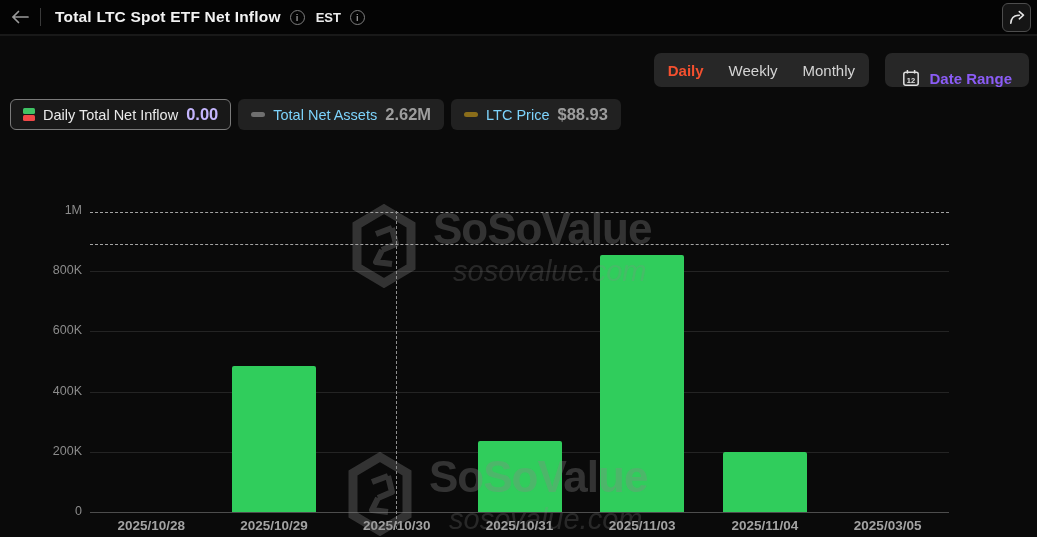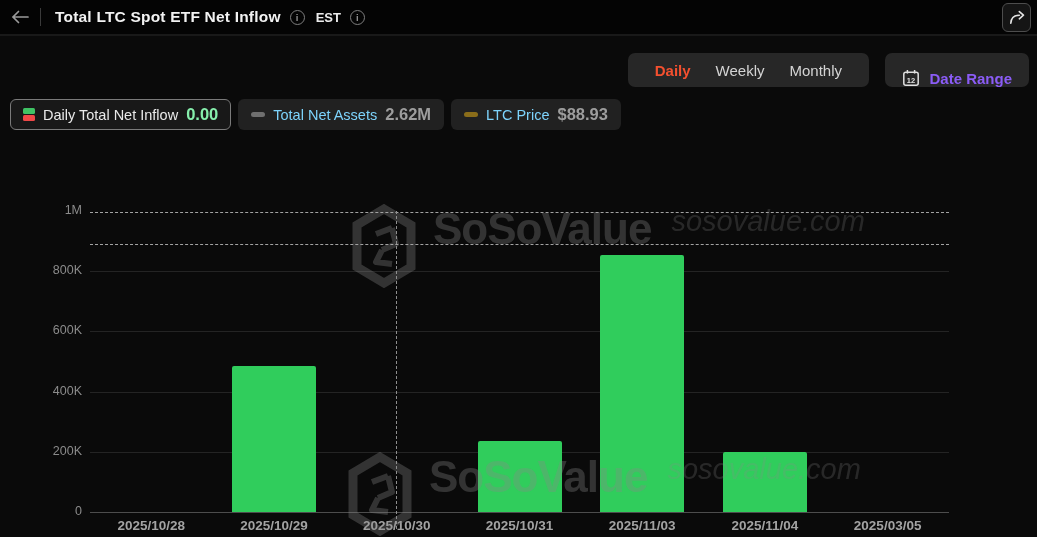--- a/index.html
+++ b/index.html
@@ -10,51 +10,51 @@
   .header{position:absolute;left:0;top:0;width:100%;height:36px;background:#040404;border-bottom:2px solid #191919;display:flex;align-items:center;}
   .back-btn{width:40px;height:32px;display:flex;align-items:center;justify-content:center;cursor:pointer;}
   .hdivider{width:1px;height:18px;background:#3a3a3a;}
   .page-title{margin:0 0 0 14px;font-size:15.5px;font-weight:700;color:#f2f2f2;letter-spacing:.2px;}
   .info-icon{display:inline-flex;align-items:center;justify-content:center;width:15px;height:15px;border:1.2px solid #7e7e7e;border-radius:50%;margin-left:9px;color:#8f8f8f;font-size:9.5px;font-weight:700;}
   .info-icon::after{content:"i";}
   .tz-label{margin-left:11px;font-size:13px;font-weight:600;color:#ececec;}
   .share-btn{position:absolute;right:6px;top:3px;width:29px;height:29px;background:#151515;border:1.5px solid #4d4d4d;border-radius:6px;display:flex;align-items:center;justify-content:center;cursor:pointer;padding:0;}
 
   
-  .tabs{position:absolute;top:53px;right:168px;height:34px;background:#272727;border-radius:7px;display:flex;align-items:center;padding:0 27px;gap:25px;}
+  .tabs{position:absolute;top:53px;right:168px;height:34px;background:#272727;border-radius:7px;display:flex;align-items:center;padding:0 14px;gap:25px;}
   .tab{font-size:15px;font-weight:500;color:#d4d4d4;cursor:pointer;}
   .tab.active{color:#f4502f;font-weight:700;}
   .daterange-btn{position:absolute;top:53px;right:8px;height:34px;background:#272727;border:none;border-radius:7px;display:flex;align-items:flex-end;gap:9px;padding:0 17px;cursor:pointer;}
   .daterange-btn span{font-size:15px;font-weight:700;color:#8b5cf6;}
 
   
   .legend{position:absolute;left:10px;top:99px;display:flex;gap:7px;}
   .pill{height:31px;display:flex;align-items:center;gap:8px;padding:0 12px;border-radius:6px;background:#212121;border:1px solid transparent;cursor:pointer;}
   .pill.active{background:#181818;border-color:#7a7a7a;}
   .pill .lbl{font-size:14.5px;color:#7dd3fc;white-space:nowrap;}
   .pill.active .lbl{color:#e9e9e9;}
   .pill .val{font-size:16.5px;font-weight:700;color:#9d9d9d;white-space:nowrap;}
-  .pill.active .val{color:#86efac;}
+  .pill.active .val{color:#c4b5fd;}
   .split-icon{display:flex;flex-direction:column;gap:1px;}
   .split-icon i{display:block;width:12px;height:6px;border-radius:1.5px;}
   .dash-icon{width:14px;height:5px;border-radius:2.5px;}
 
   
   .plot{position:absolute;left:90px;top:211px;width:859px;height:301px;}
   .gridline{position:absolute;left:0;right:0;height:0;border-top:1px solid #242424;}
   .gridline.zero{border-top-color:#4d4d4d;}
   .overlay-line{position:absolute;left:0;right:0;height:0;border-top:1.5px dashed #a3a3a3;z-index:3;}
   .crosshair{position:absolute;width:0;border-left:1.5px dashed #8f8f8f;z-index:3;}
   .bar{position:absolute;border-radius:2px 2px 0 0;z-index:1;}
   .ytick{position:absolute;left:0;width:82px;text-align:right;font-size:12.5px;color:#8b8b8b;}
   .xtick{position:absolute;text-align:center;font-size:13.5px;font-weight:600;color:#a3a3a3;white-space:nowrap;z-index:2;}
 
   
   .watermark{position:absolute;display:flex;align-items:flex-start;gap:17px;z-index:2;pointer-events:none;color:rgba(138,138,138,.33);}
-  .wm-texts{display:flex;flex-direction:row;}
+  .wm-texts{display:flex;flex-direction:column;}
   .wm-brand{font-size:44px;font-weight:700;letter-spacing:-1px;line-height:50px;color:rgba(138,138,138,.33);}
   .wm-domain{font-size:29px;font-style:italic;line-height:34px;color:rgba(138,138,138,.24);margin-left:20px;}
 </style>
 </head>
 <body>
 
 <div class="app">
 
   <div class="header">
     <div class="back-btn">

